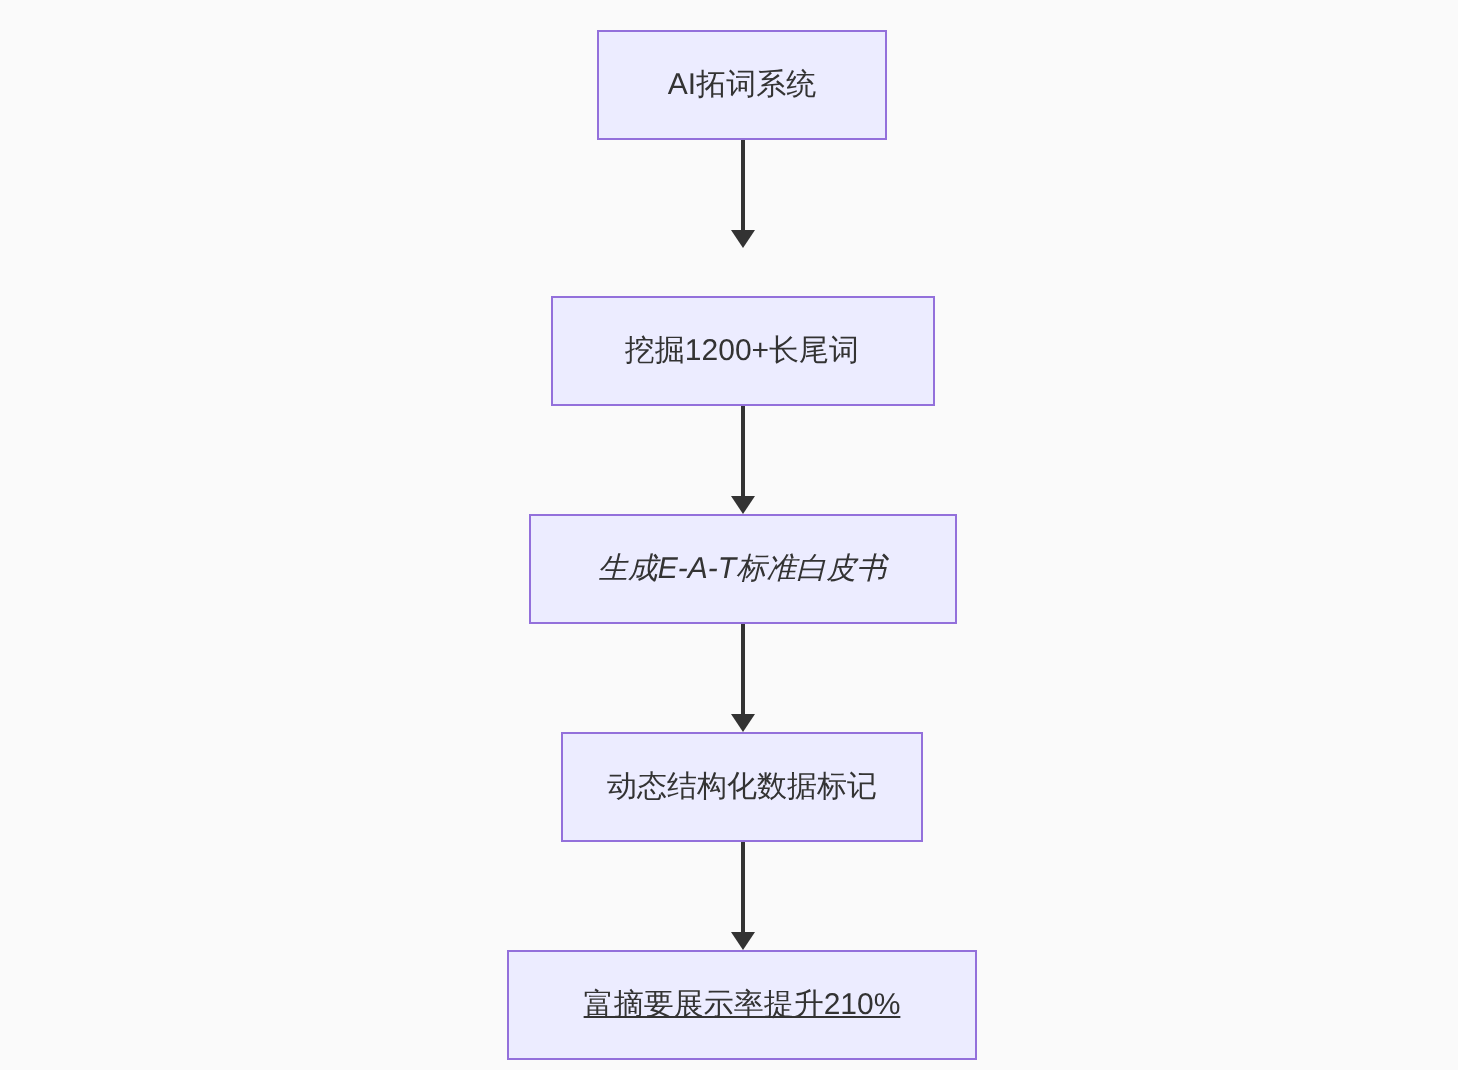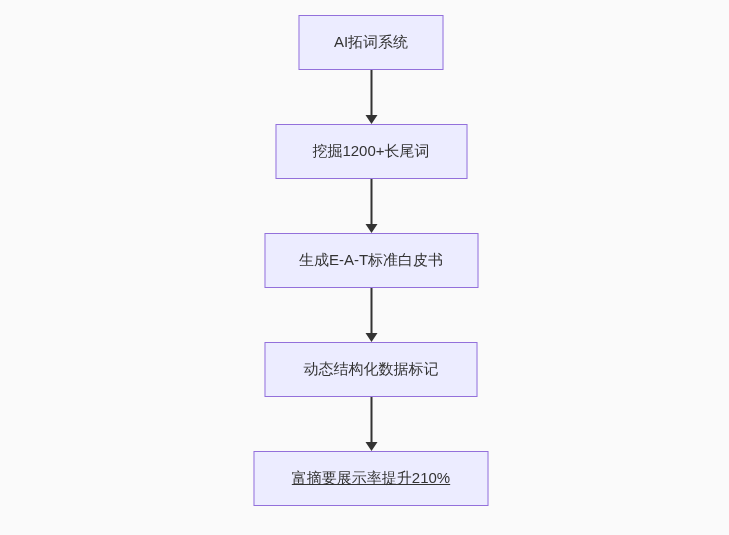--- a/index.html
+++ b/index.html
@@ -31,23 +31,23 @@
     justify-content: center;
     background: var(--node-fill, #ececff);
     border: 1px solid var(--node-border, #9370db);
     color: var(--text, #333333);
     font-size: 15px;
     white-space: nowrap;
     text-align: center;
   }
   
   .n0 { width: 145px; }
-  .n1 { width: 192px; }
-  .n2 { width: 214px; }
-  .n3 { width: 213px; }
+  .n1 { width: 192px; margin-top: 24px; }
+  .n2 { width: 214px; font-style: italic; }
+  .n3 { width: 181px; }
   .n4 { width: 235px; text-decoration: underline; }
   .connector {
     height: 54px;
     width: 14px;
     display: flex;
     flex-direction: column;
     align-items: center;
   }
   .connector .line {
     width: 2px;

